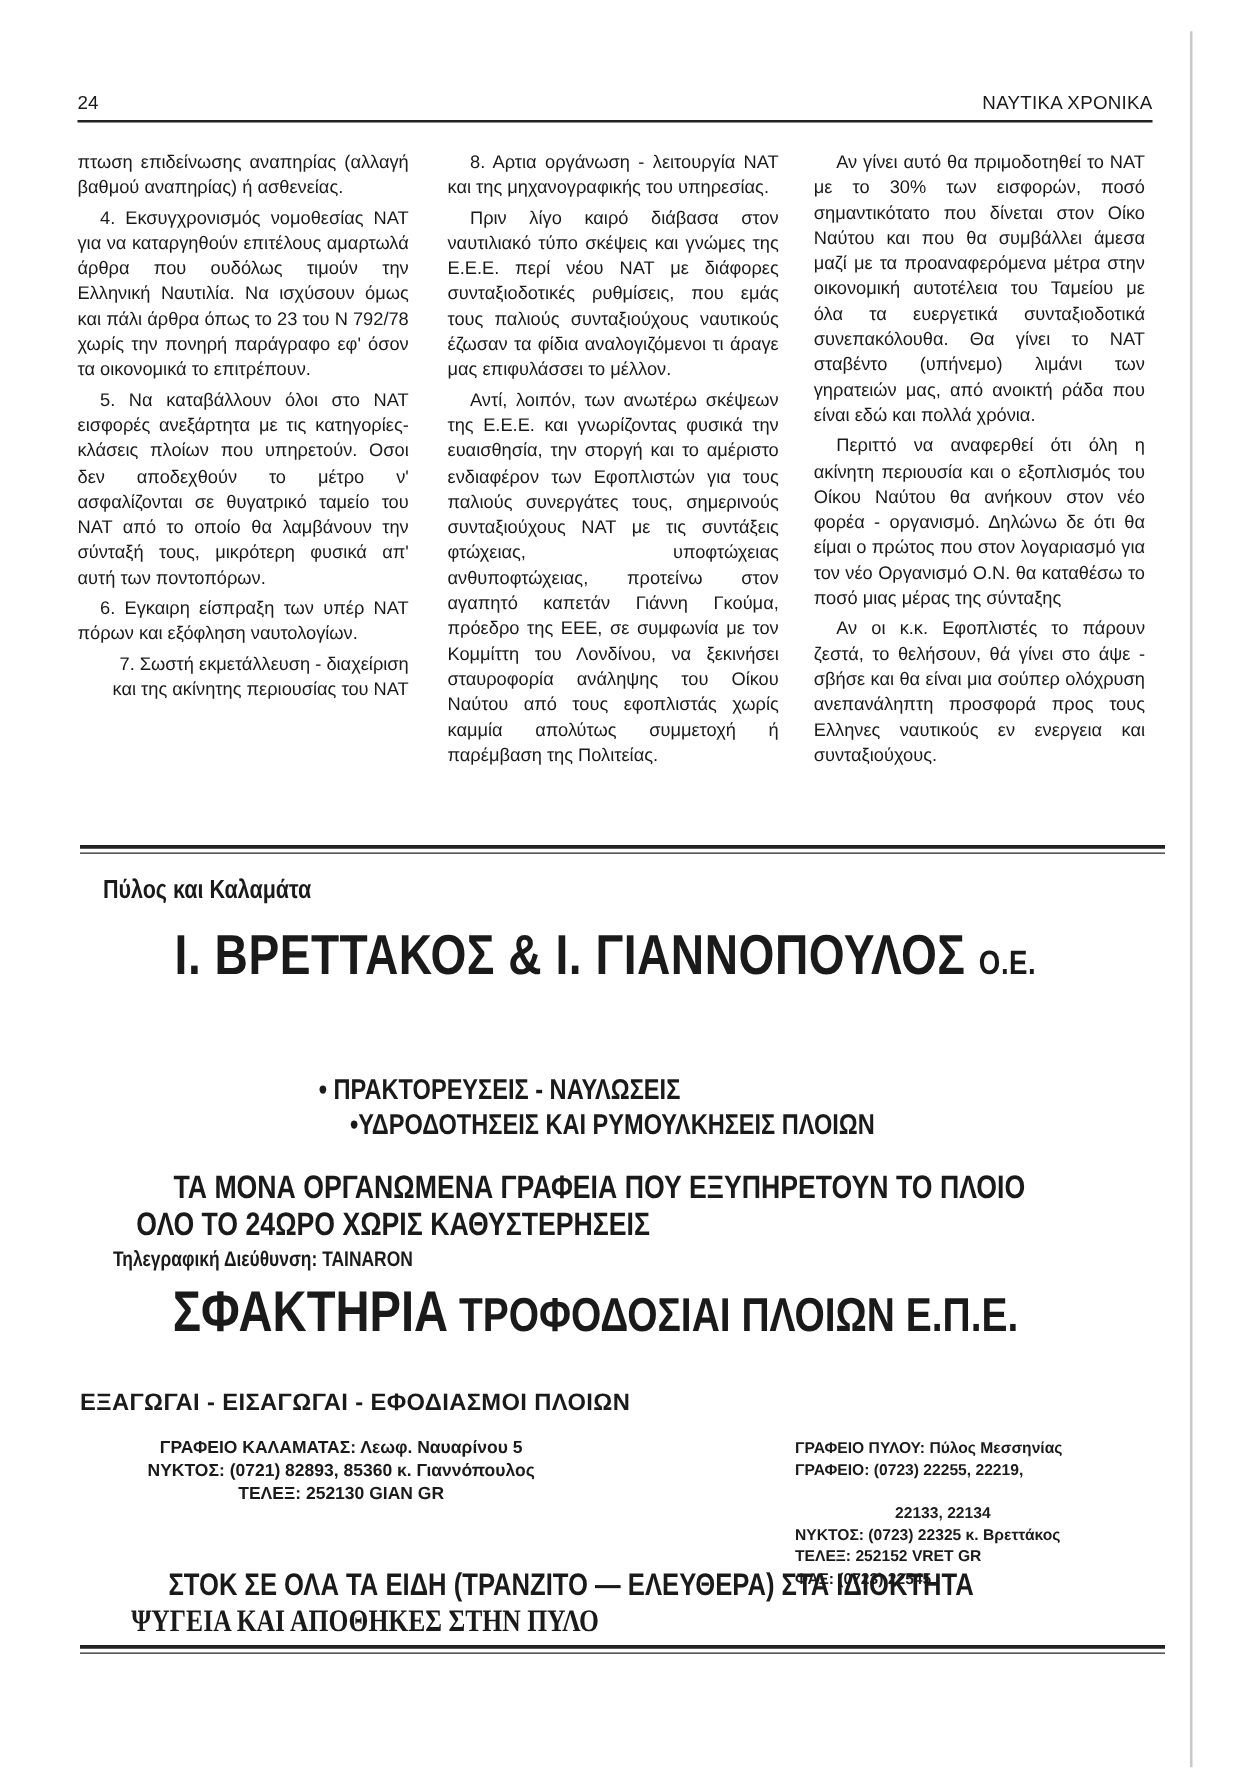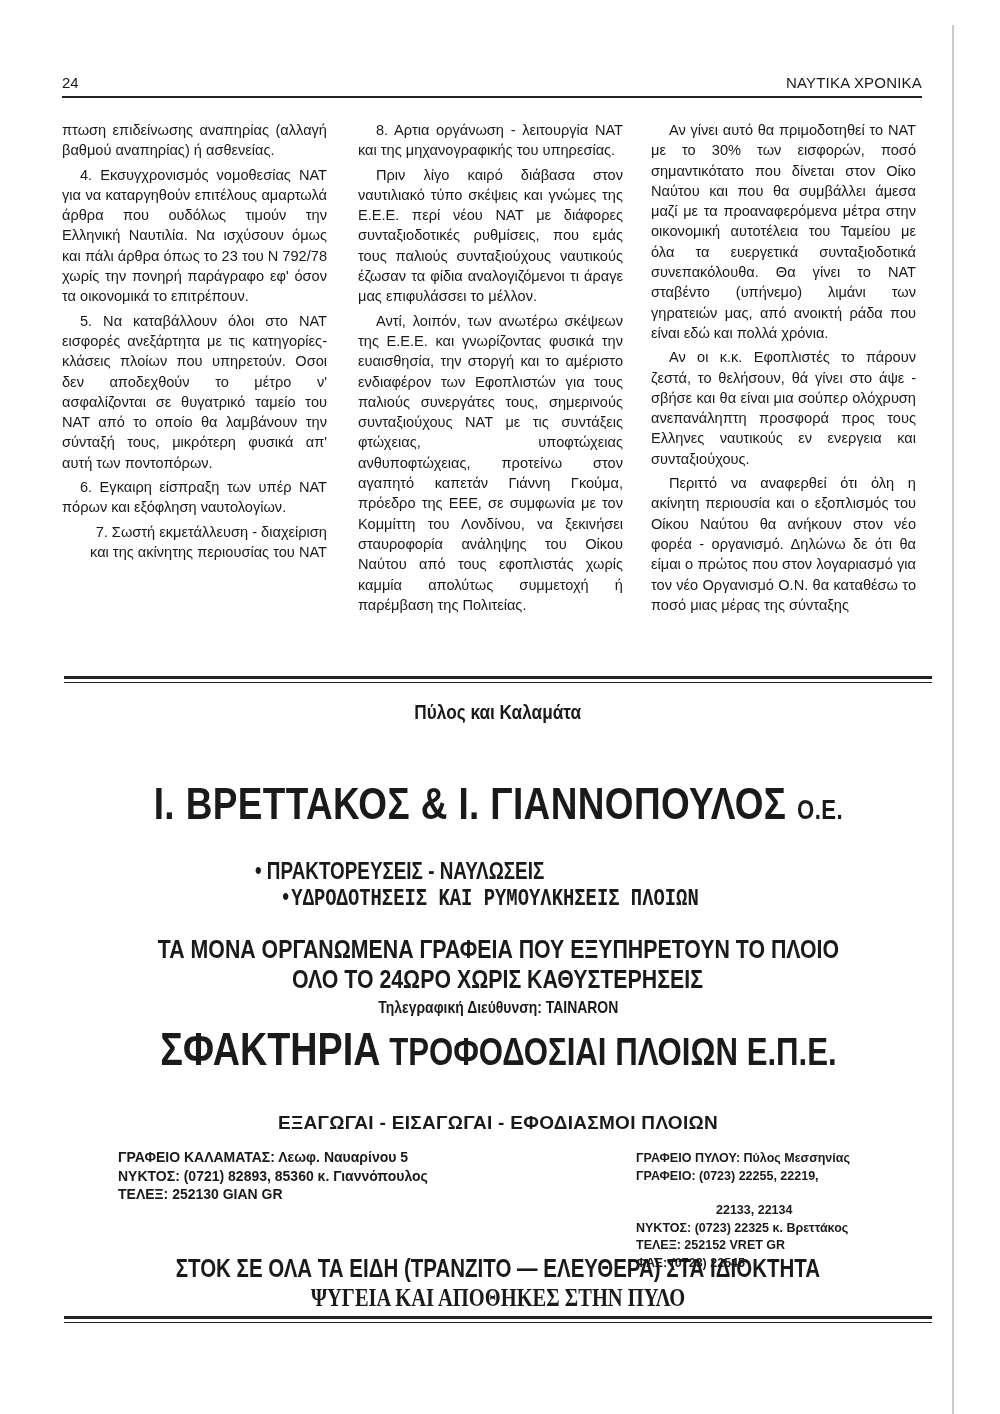--- a/index.html
+++ b/index.html
@@ -8,37 +8,37 @@
   .page-num { position:absolute; left:62px; top:74px; font-size:15px; }
   .running-title { position:absolute; right:78px; top:74px; font-size:15px; letter-spacing:0.2px; }
   .header-rule { position:absolute; left:62px; top:96px; width:860px; height:2px; background:#222; }
   .col { position:absolute; top:120px; width:265px; font-size:14.6px; line-height:20.3px; text-align:justify; }
   .col p { margin:0 0 4px 0; text-indent:18px; }
   .col p.noindent { text-indent:0; }
   .c1 { left:62px; } .c2 { left:358px; } .c3 { left:651px; }
   .dbl-rule { position:absolute; left:64px; width:868px; }
   .dbl-rule .a { height:3px; background:#222; }
   .dbl-rule .b { height:1px; background:#222; margin-top:3px; }
-  .ad { position:absolute; left:64px; width:868px; text-align:center; font-weight:bold; }
+  .ad { position:absolute; left:64px; width:868px; text-align:left; font-weight:bold; }
   .cond { display:inline-block; transform:scaleX(0.82); transform-origin:center; white-space:nowrap; }
   .t-place { top:700px; font-size:21px; }
-  .t-firm { top:778px; font-size:45px; letter-spacing:0.5px; }
+  .t-firm { top:738px; font-size:45px; letter-spacing:0.5px; }
   .t-firm .oe { font-size:27px; }
   .t-bul1 { top:858px; left:255px; width:auto; text-align:right; font-size:23px; }
-  .t-bul2 { top:886px; left:280px; width:auto; text-align:left; font-size:23px;font-family:Liberation Mono, monospace; }
+  .t-bul2 { top:886px; left:280px; width:auto; text-align:left; font-size:23px; }
   .t-bul1 .cond, .t-bul2 .cond { transform-origin:left; }
   .t-only1 { top:934px; font-size:26px; }
   .t-only2 { top:964px; font-size:26px; }
   .t-tele { top:998px; font-size:17px; }
   .t-sfak { top:1022px; font-size:38px; }
   .t-sfak .big { font-size:46px; }
   .t-exp { top:1112px; font-size:19px; letter-spacing:0.3px; }
   .office { position:absolute; font-weight:bold; font-size:14px; line-height:18.6px; }
   .office .line { white-space:nowrap; }
-  .off-k { left:118px; top:1148px; }
+  .off-k { left:118px; top:1148px;text-align:center; }
   .off-p { left:636px; top:1150px; }
   .indent-num { padding-left:80px;margin-top:17px; }
   .t-stock1 { top:1254px; font-size:25px; }
   .t-stock2 { top:1284px; font-size:25px;font-family:Liberation Serif, serif; }
 </style>
 </head>
 <body>
 
 <div class="edge-line"></div>
 
@@ -55,22 +55,22 @@
 </div>
 
 <div class="col c2">
   <p>8. Αρτια οργάνωση - λειτουργία ΝΑΤ και της μηχανογραφικής του υπηρεσίας.</p>
   <p>Πριν λίγο καιρό διάβασα στον ναυτιλιακό τύπο σκέψεις και γνώμες της Ε.Ε.Ε. περί νέου ΝΑΤ με διάφορες συνταξιοδοτικές ρυθμίσεις, που εμάς τους παλιούς συνταξιούχους ναυτικούς έζωσαν τα φίδια αναλογιζόμενοι τι άραγε μας επιφυλάσσει το μέλλον.</p>
   <p>Αντί, λοιπόν, των ανωτέρω σκέψεων της Ε.Ε.Ε. και γνωρίζοντας φυσικά την ευαισθησία, την στοργή και το αμέριστο ενδιαφέρον των Εφοπλιστών για τους παλιούς συνεργάτες τους, σημερινούς συνταξιούχους ΝΑΤ με τις συντάξεις φτώχειας, υποφτώχειας ανθυποφτώχειας, προτείνω στον αγαπητό καπετάν Γιάννη Γκούμα, πρόεδρο της ΕΕΕ, σε συμφωνία με τον Κομμίττη του Λονδίνου, να ξεκινήσει σταυροφορία ανάληψης του Οίκου Ναύτου από τους εφοπλιστάς χωρίς καμμία απολύτως συμμετοχή ή παρέμβαση της Πολιτείας.</p>
 </div>
 
 <div class="col c3">
   <p>Αν γίνει αυτό θα πριμοδοτηθεί το ΝΑΤ με το 30% των εισφορών, ποσό σημαντικότατο που δίνεται στον Οίκο Ναύτου και που θα συμβάλλει άμεσα μαζί με τα προαναφερόμενα μέτρα στην οικονομική αυτοτέλεια του Ταμείου με όλα τα ευεργετικά συνταξιοδοτικά συνεπακόλουθα. Θα γίνει το ΝΑΤ σταβέντο (υπήνεμο) λιμάνι των γηρατειών μας, από ανοικτή ράδα που είναι εδώ και πολλά χρόνια.</p>
+  <p>Περιττό να αναφερθεί ότι όλη η ακίνητη περιουσία και ο εξοπλισμός του Οίκου Ναύτου θα ανήκουν στον νέο φορέα - οργανισμό. Δηλώνω δε ότι θα είμαι ο πρώτος που στον λογαριασμό για τον νέο Οργανισμό Ο.Ν. θα καταθέσω το ποσό μιας μέρας της σύνταξης</p>
   <p>Αν οι κ.κ. Εφοπλιστές το πάρουν ζεστά, το θελήσουν, θά γίνει στο άψε - σβήσε και θα είναι μια σούπερ ολόχρυση ανεπανάληπτη προσφορά προς τους Ελληνες ναυτικούς εν ενεργεια και συνταξιούχους.</p>
-  <p>Περιττό να αναφερθεί ότι όλη η ακίνητη περιουσία και ο εξοπλισμός του Οίκου Ναύτου θα ανήκουν στον νέο φορέα - οργανισμό. Δηλώνω δε ότι θα είμαι ο πρώτος που στον λογαριασμό για τον νέο Οργανισμό Ο.Ν. θα καταθέσω το ποσό μιας μέρας της σύνταξης</p>
 </div>
 
 <div class="dbl-rule" style="top:676px">
     <div class="a"></div>
     <div class="b"></div>
   </div>
 
 <div class="ad t-place"><span class="cond">Πύλος και Καλαμάτα</span></div>
 <div class="ad t-firm"><span class="cond"><span>Ι. ΒΡΕΤΤΑΚΟΣ &amp; Ι. ΓΙΑΝΝΟΠΟΥΛΟΣ</span> <span class="oe">Ο.Ε.</span></span></div>
 

